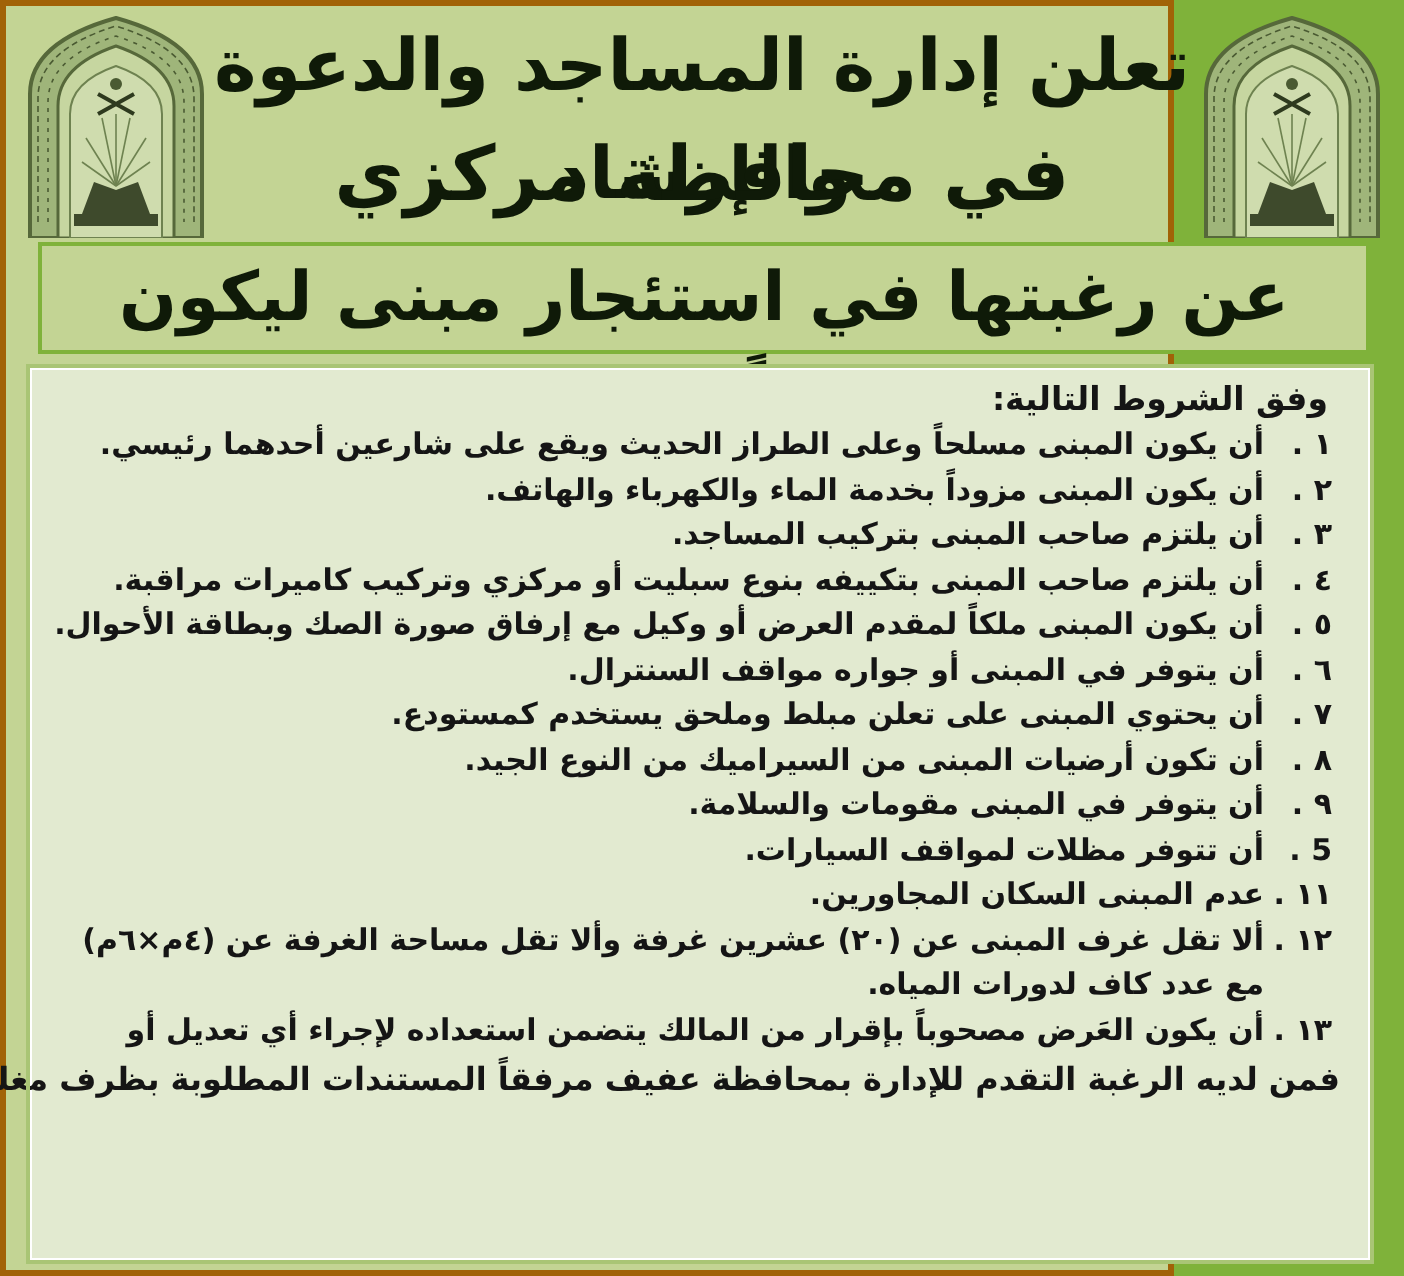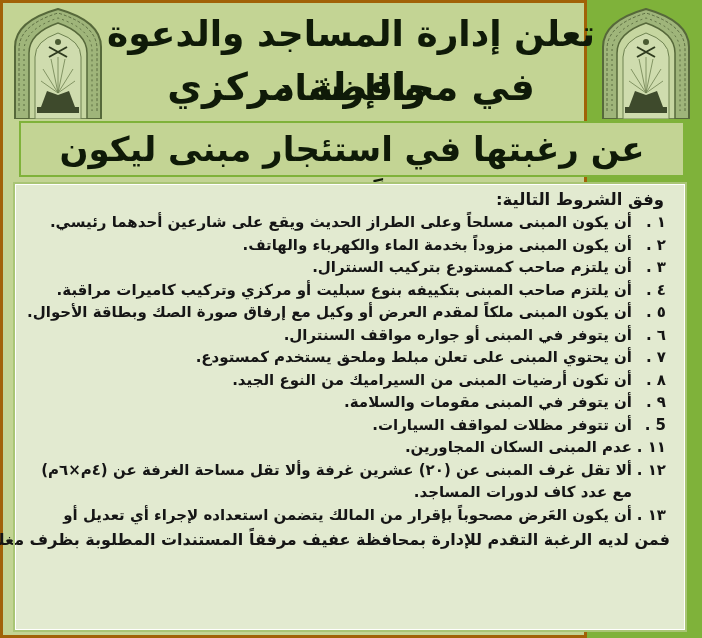--- a/index.html
+++ b/index.html
@@ -117,21 +117,21 @@
       <li>
           <span class="num">١ .</span>
           <span class="txt">أن يكون المبنى مسلحاً وعلى الطراز الحديث ويقع على شارعين أحدهما رئيسي.</span>
         </li>
       <li>
           <span class="num">٢ .</span>
           <span class="txt">أن يكون المبنى مزوداً بخدمة الماء والكهرباء والهاتف.</span>
         </li>
       <li>
           <span class="num">٣ .</span>
-          <span class="txt">أن يلتزم صاحب كمستودع بتركيب السنترال.</span>
+          <span class="txt">أن يلتزم صاحب المبنى بتركيب المساجد.</span>
         </li>
       <li>
           <span class="num">٤ .</span>
           <span class="txt">أن يلتزم صاحب المبنى بتكييفه بنوع سبليت أو مركزي وتركيب كاميرات مراقبة.</span>
         </li>
       <li>
           <span class="num">٥ .</span>
           <span class="txt">أن يكون المبنى ملكاً لمقدم العرض أو وكيل مع إرفاق صورة الصك وبطاقة الأحوال.</span>
         </li>
       <li>
@@ -156,21 +156,21 @@
         </li>
       <li>
           <span class="num">١١ .</span>
           <span class="txt">عدم المبنى السكان المجاورين.</span>
         </li>
       <li>
           <span class="num">١٢ .</span>
           <span class="txt">ألا تقل غرف المبنى عن (٢٠) عشرين غرفة وألا تقل مساحة الغرفة عن (٤م×٦م)</span>
         </li>
       <li class="cont">
-          <span class="txt">مع عدد كاف لدورات المساجد.</span>
+          <span class="txt">مع عدد كاف لدورات المياه.</span>
         </li>
       <li>
           <span class="num">١٣ .</span>
           <span class="txt">أن يكون العَرض مصحوباً بإقرار من المالك يتضمن استعداده لإجراء أي تعديل أو</span>
         </li>
     </ol>
     <div class="footer-line">فمن لديه الرغبة التقدم للإدارة بمحافظة عفيف مرفقاً المستندات المطلوبة بظرف مغلق</div>
   </div>
 
 </div>

